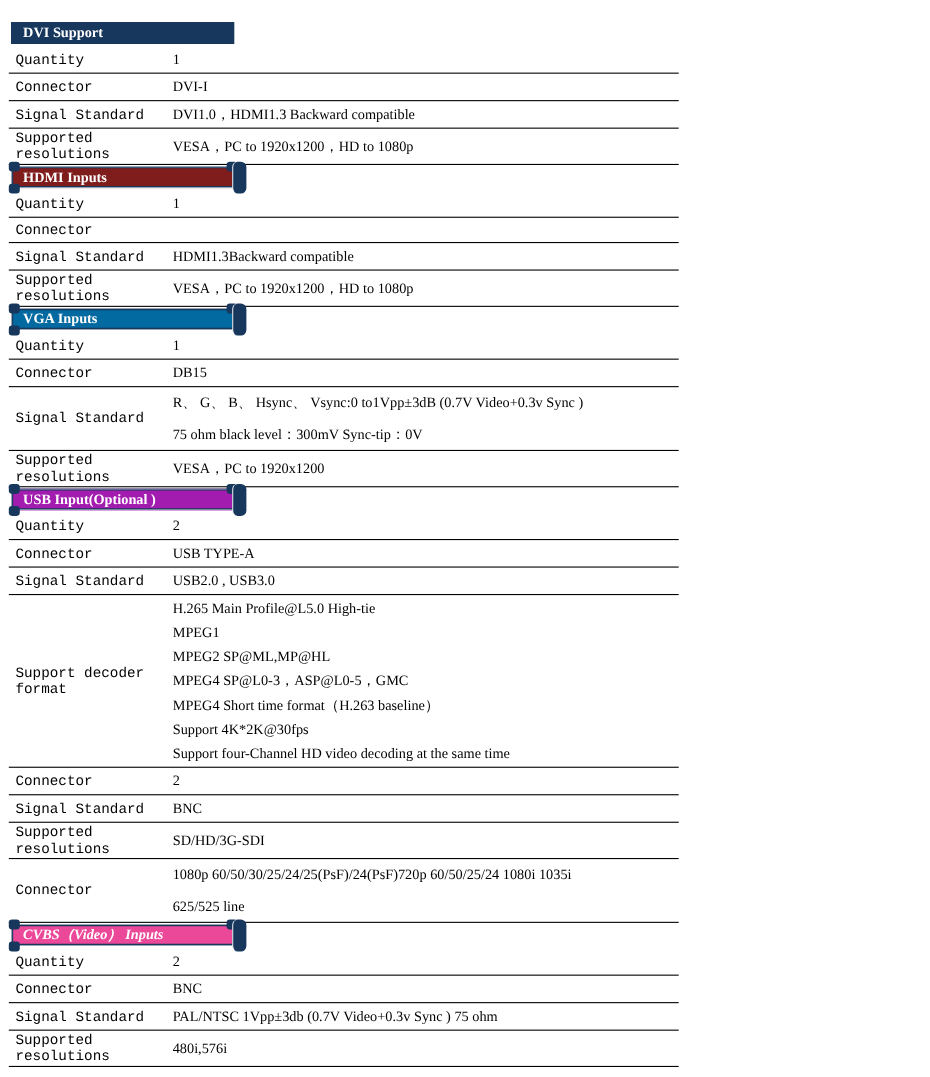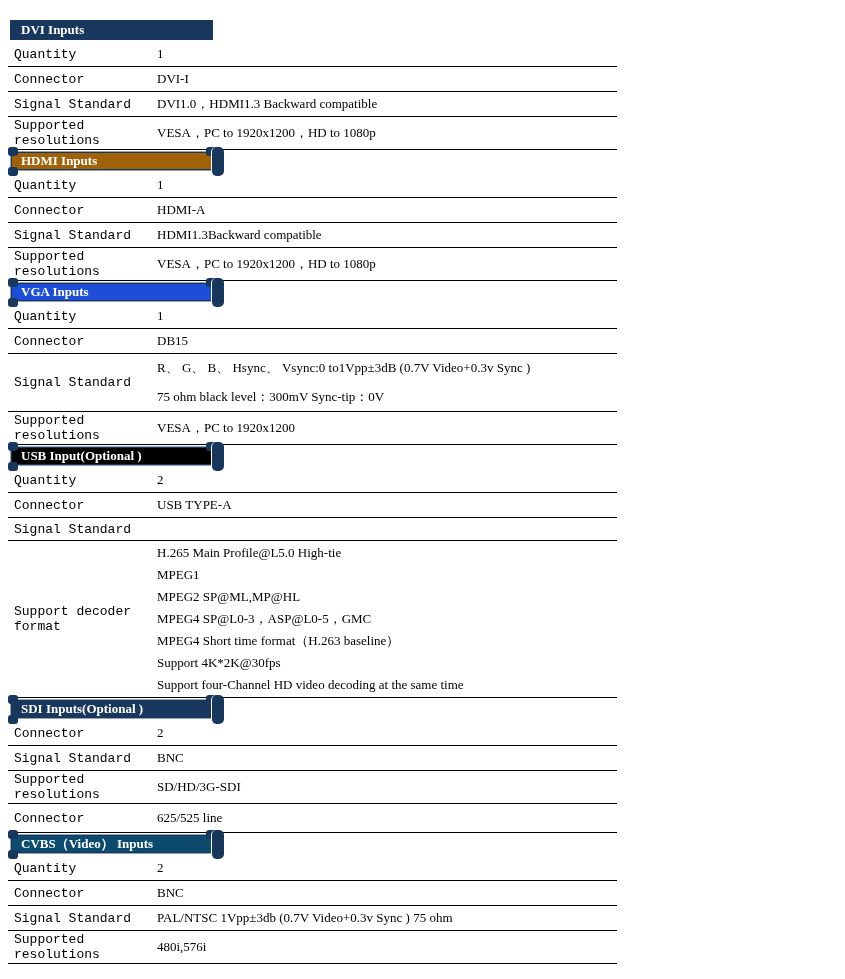--- a/index.html
+++ b/index.html
@@ -87,21 +87,21 @@
 <body>
 
 <div class="page">
   <div class="spec-table" id="sections">
   <section class="section">
     <div class="header plain" style="background: rgb(23, 55, 93); color: rgb(255, 255, 255);">
       
       
       
       
-      <span class="header-label">DVI Inputs</span>
+      <span class="header-label">DVI Support</span>
     </div>
     <div class="rows">
   <div class="row">
     <div class="cell label">Quantity</div>
     <div class="cell value">
               <div class="line">1</div>
             </div>
   </div>
 
   <div class="row">
@@ -121,60 +121,57 @@
   <div class="row">
     <div class="cell label">Supported resolutions</div>
     <div class="cell value">
               <div class="line">VESA，PC to 1920x1200，HD to 1080p</div>
             </div>
   </div>
 </div>
   </section>
 
   <section class="section">
-    <div class="header" style="background: #a16207; color: rgb(255, 255, 255);">
+    <div class="header" style="background: #7f1d1d; color: rgb(255, 255, 255);">
       <span class="nub nub-tl"></span>
       <span class="nub nub-tr"></span>
       <span class="nub nub-bl"></span>
       <span class="cap"></span>
       <span class="header-label">HDMI Inputs</span>
     </div>
     <div class="rows">
   <div class="row">
     <div class="cell label">Quantity</div>
     <div class="cell value">
               <div class="line">1</div>
             </div>
   </div>
 
   <div class="row">
     <div class="cell label">Connector</div>
-    <div class="cell value">
-              <div class="line">HDMI-A</div>
-            </div>
   </div>
 
   <div class="row">
     <div class="cell label">Signal Standard</div>
     <div class="cell value">
               <div class="line">HDMI1.3Backward compatible</div>
             </div>
   </div>
 
   <div class="row">
     <div class="cell label">Supported resolutions</div>
     <div class="cell value">
               <div class="line">VESA，PC to 1920x1200，HD to 1080p</div>
             </div>
   </div>
 </div>
   </section>
 
   <section class="section">
-    <div class="header" style="background: #1d4ed8; color: rgb(255, 255, 255);">
+    <div class="header" style="background: #0369a1; color: rgb(255, 255, 255);">
       <span class="nub nub-tl"></span>
       <span class="nub nub-tr"></span>
       <span class="nub nub-bl"></span>
       <span class="cap"></span>
       <span class="header-label">VGA Inputs</span>
     </div>
     <div class="rows">
   <div class="row">
     <div class="cell label">Quantity</div>
     <div class="cell value">
@@ -200,21 +197,21 @@
   <div class="row">
     <div class="cell label">Supported resolutions</div>
     <div class="cell value">
               <div class="line">VESA，PC to 1920x1200</div>
             </div>
   </div>
 </div>
   </section>
 
   <section class="section">
-    <div class="header" style="background: #000000; color: rgb(255, 255, 255);">
+    <div class="header" style="background: #a21caf; color: rgb(255, 255, 255);">
       <span class="nub nub-tl"></span>
       <span class="nub nub-tr"></span>
       <span class="nub nub-bl"></span>
       <span class="cap"></span>
       <span class="header-label">USB Input(Optional )</span>
     </div>
     <div class="rows">
   <div class="row">
     <div class="cell label">Quantity</div>
     <div class="cell value">
@@ -224,45 +221,41 @@
 
   <div class="row">
     <div class="cell label">Connector</div>
     <div class="cell value">
               <div class="line">USB TYPE-A</div>
             </div>
   </div>
 
   <div class="row">
     <div class="cell label">Signal Standard</div>
+    <div class="cell value">
+              <div class="line">USB2.0 , USB3.0</div>
+            </div>
   </div>
 
   <div class="row">
     <div class="cell label">Support decoder format</div>
     <div class="cell value">
               <div class="line">H.265 Main Profile@L5.0 High-tie</div>
               <div class="line">MPEG1</div>
               <div class="line">MPEG2 SP@ML,MP@HL</div>
               <div class="line">MPEG4 SP@L0-3，ASP@L0-5，GMC</div>
               <div class="line">MPEG4 Short time format（H.263 baseline）</div>
               <div class="line">Support 4K*2K@30fps</div>
               <div class="line">Support four-Channel HD video decoding at the same time</div>
             </div>
   </div>
 </div>
   </section>
 
   <section class="section">
-    <div class="header" style="background: rgb(23, 55, 93); color: rgb(255, 255, 255);">
-      <span class="nub nub-tl"></span>
-      <span class="nub nub-tr"></span>
-      <span class="nub nub-bl"></span>
-      <span class="cap"></span>
-      <span class="header-label">SDI Inputs(Optional )</span>
-    </div>
     <div class="rows">
   <div class="row">
     <div class="cell label">Connector</div>
     <div class="cell value">
               <div class="line">2</div>
             </div>
   </div>
 
   <div class="row">
     <div class="cell label">Signal Standard</div>
@@ -274,28 +267,29 @@
   <div class="row">
     <div class="cell label">Supported resolutions</div>
     <div class="cell value">
               <div class="line">SD/HD/3G-SDI</div>
             </div>
   </div>
 
   <div class="row">
     <div class="cell label">Connector</div>
     <div class="cell value two-lines">
+              <div class="line">1080p 60/50/30/25/24/25(PsF)/24(PsF)720p 60/50/25/24 1080i 1035i</div>
               <div class="line">625/525 line</div>
             </div>
   </div>
 </div>
   </section>
 
   <section class="section">
-    <div class="header" style="background: #0c4a6e; color: rgb(255, 255, 255);">
+    <div class="header" style="background: #ec4899; color: rgb(255, 255, 255); font-style: italic;">
       <span class="nub nub-tl"></span>
       <span class="nub nub-tr"></span>
       <span class="nub nub-bl"></span>
       <span class="cap"></span>
       <span class="header-label">CVBS（Video） Inputs</span>
     </div>
     <div class="rows">
   <div class="row">
     <div class="cell label">Quantity</div>
     <div class="cell value">

